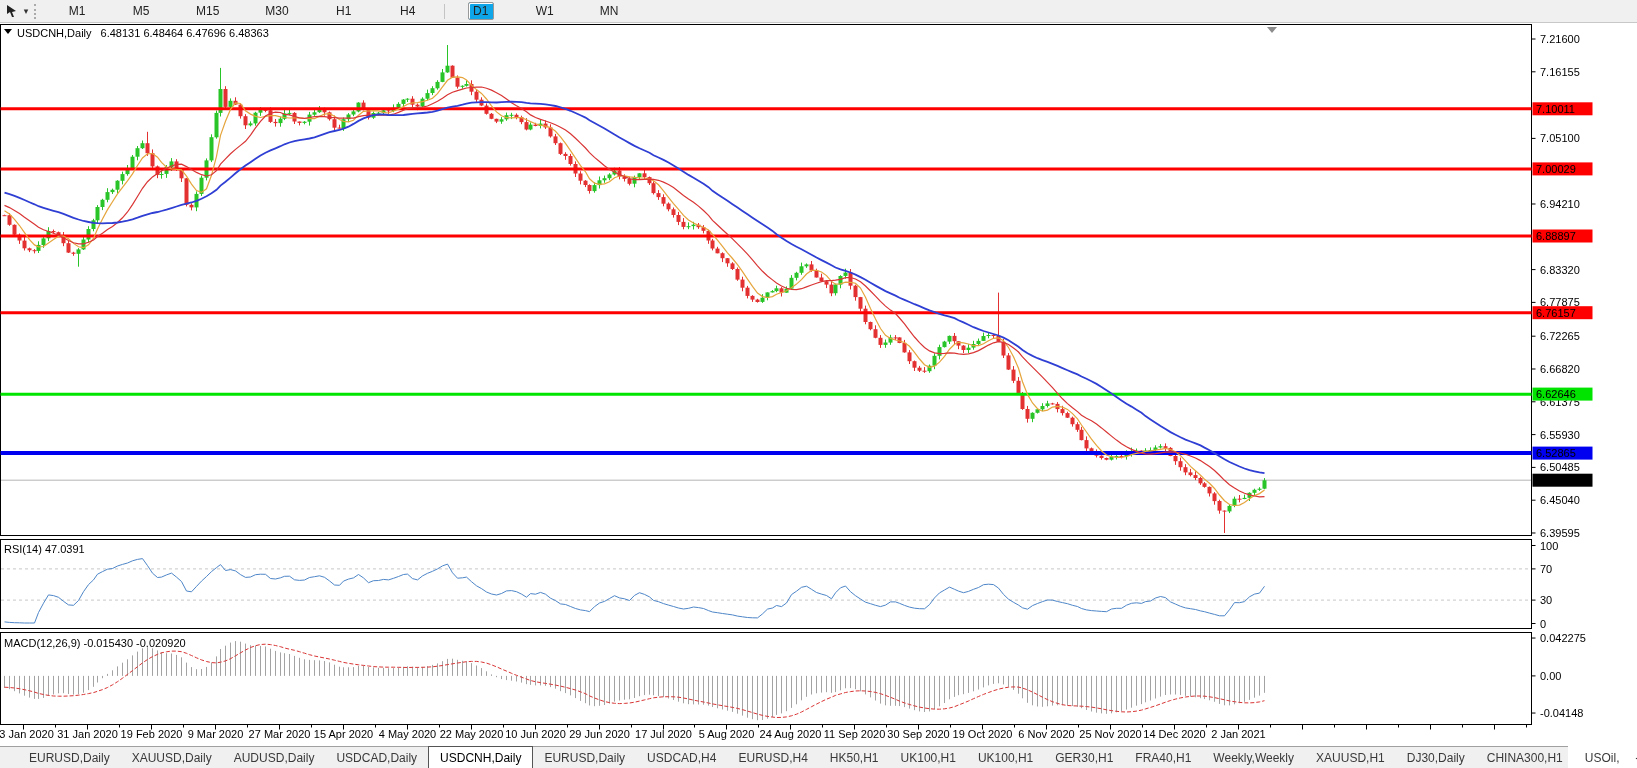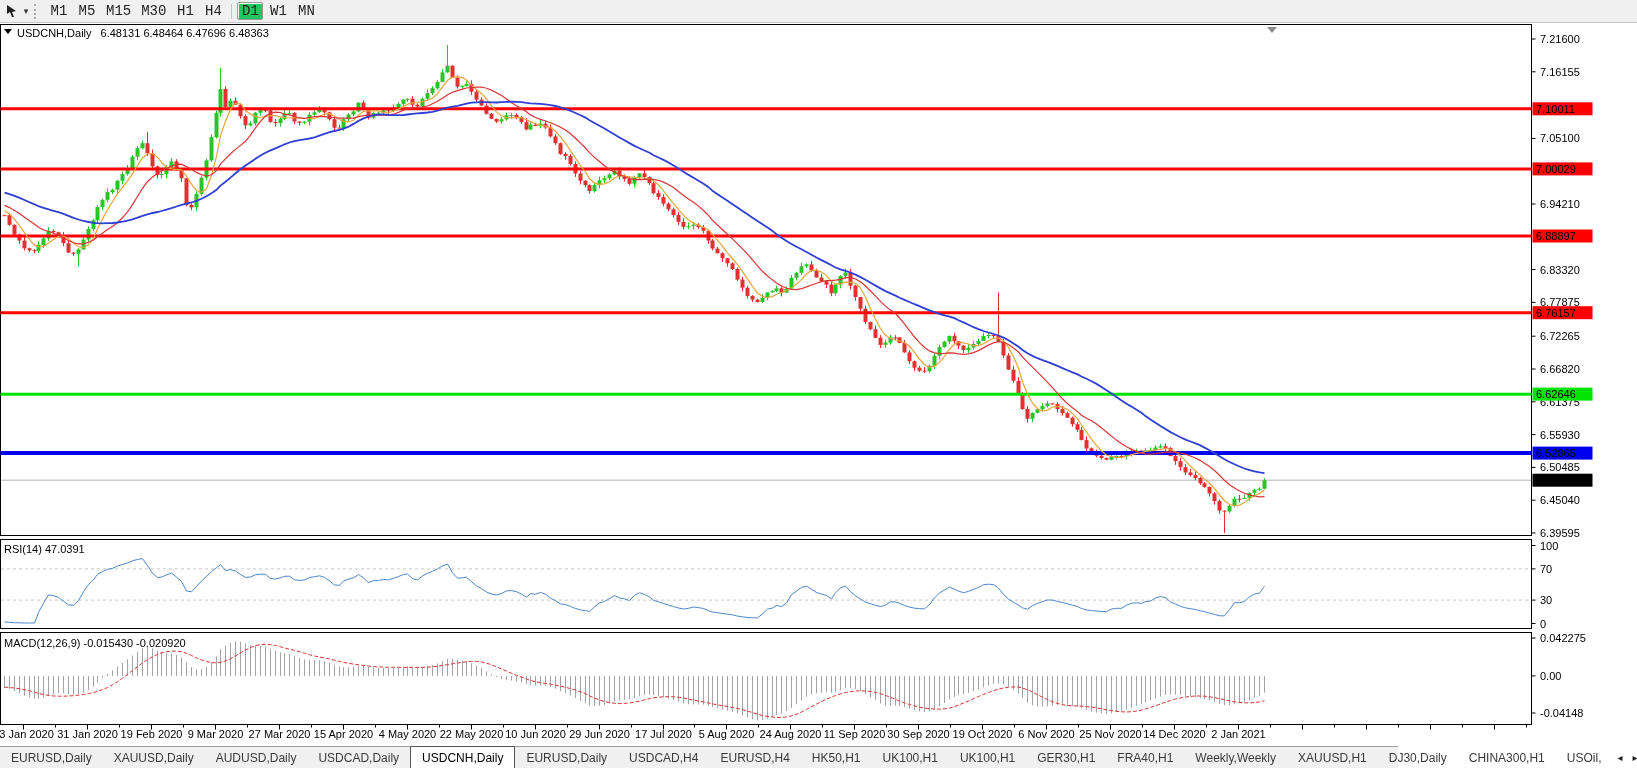--- a/index.html
+++ b/index.html
@@ -4,30 +4,30 @@
 <style>
   html,body{margin:0;padding:0;background:#e8e8e8;font-family:"Liberation Sans",sans-serif;}
   .screen{position:relative;width:1637px;height:768px;background:#ffffff;overflow:hidden;}
   
   .toolbar{position:absolute;top:0;left:0;width:1637px;height:23px;background:#f0f0f0;
            border-bottom:1px solid #c8c8c8;display:flex;align-items:center;box-sizing:border-box;padding-left:3px;}
   .tool-icon{width:18px;height:18px;display:flex;align-items:center;justify-content:center;}
   .caret{font-size:9px;color:#333;width:10px;text-align:center;}
   .grip{width:3px;height:15px;border-left:2px dotted #aaa;margin:0 6px 0 3px;}
   .tf-btn{height:18px;min-width:26px;padding:0 3px;display:flex;align-items:center;justify-content:center;
-          font-size:14px;color:#222;margin:0 1px;border:1px solid transparent;box-sizing:border-box;font-family:Liberation Mono, monospace;}
-  .tf-btn.active{background:#22c55e;border:1px solid #999;box-shadow:inset 1px 1px 0 #ffffff;border-radius:2px;}
+          font-size:12px;color:#222;margin:0 19px;border:1px solid transparent;box-sizing:border-box;}
+  .tf-btn.active{background:#0ea5e9;border:1px solid #999;box-shadow:inset 1px 1px 0 #ffffff;border-radius:2px;}
   .tb-sep{width:1px;height:15px;background:#c4c4c4;margin:0 4px;}
   
   #chart-svg{position:absolute;top:24px;left:0;}
   svg text{font-family:"Liberation Sans",sans-serif;font-size:11px;fill:#000;}
   .pane-label{font-size:11px;fill:#000;}
   
-  .tabbar{position:absolute;left:0;bottom:0;width:1398px;height:22px;background:#f0f0f0;border-top:1px solid #a0a0a0;
-          display:flex;align-items:stretch;box-sizing:border-box;font-size:12px;color:#3a3a3a;}
+  .tabbar{position:absolute;left:0;bottom:0;width:1568px;height:22px;background:#f0f0f0;border-top:1px solid #a0a0a0;
+          display:flex;align-items:stretch;box-sizing:border-box;padding-left:18px;font-size:12px;color:#3a3a3a;}
   .tab{display:flex;align-items:center;padding:0 11px;white-space:nowrap;}
   .tab.active{background:#ffffff;border:1px solid #555;border-bottom:none;color:#000;margin-top:-1px;}
   .tab-sep{width:1px;height:12px;background:#b0b0b0;align-self:center;}
   .tab-scrolls{margin-left:auto;display:flex;align-items:center;padding-right:4px;}
   .tab-scrolls span{font-size:10px;color:#222;padding:0 5px;}
 </style>
 </head>
 <body>
 
 <div class="screen">

